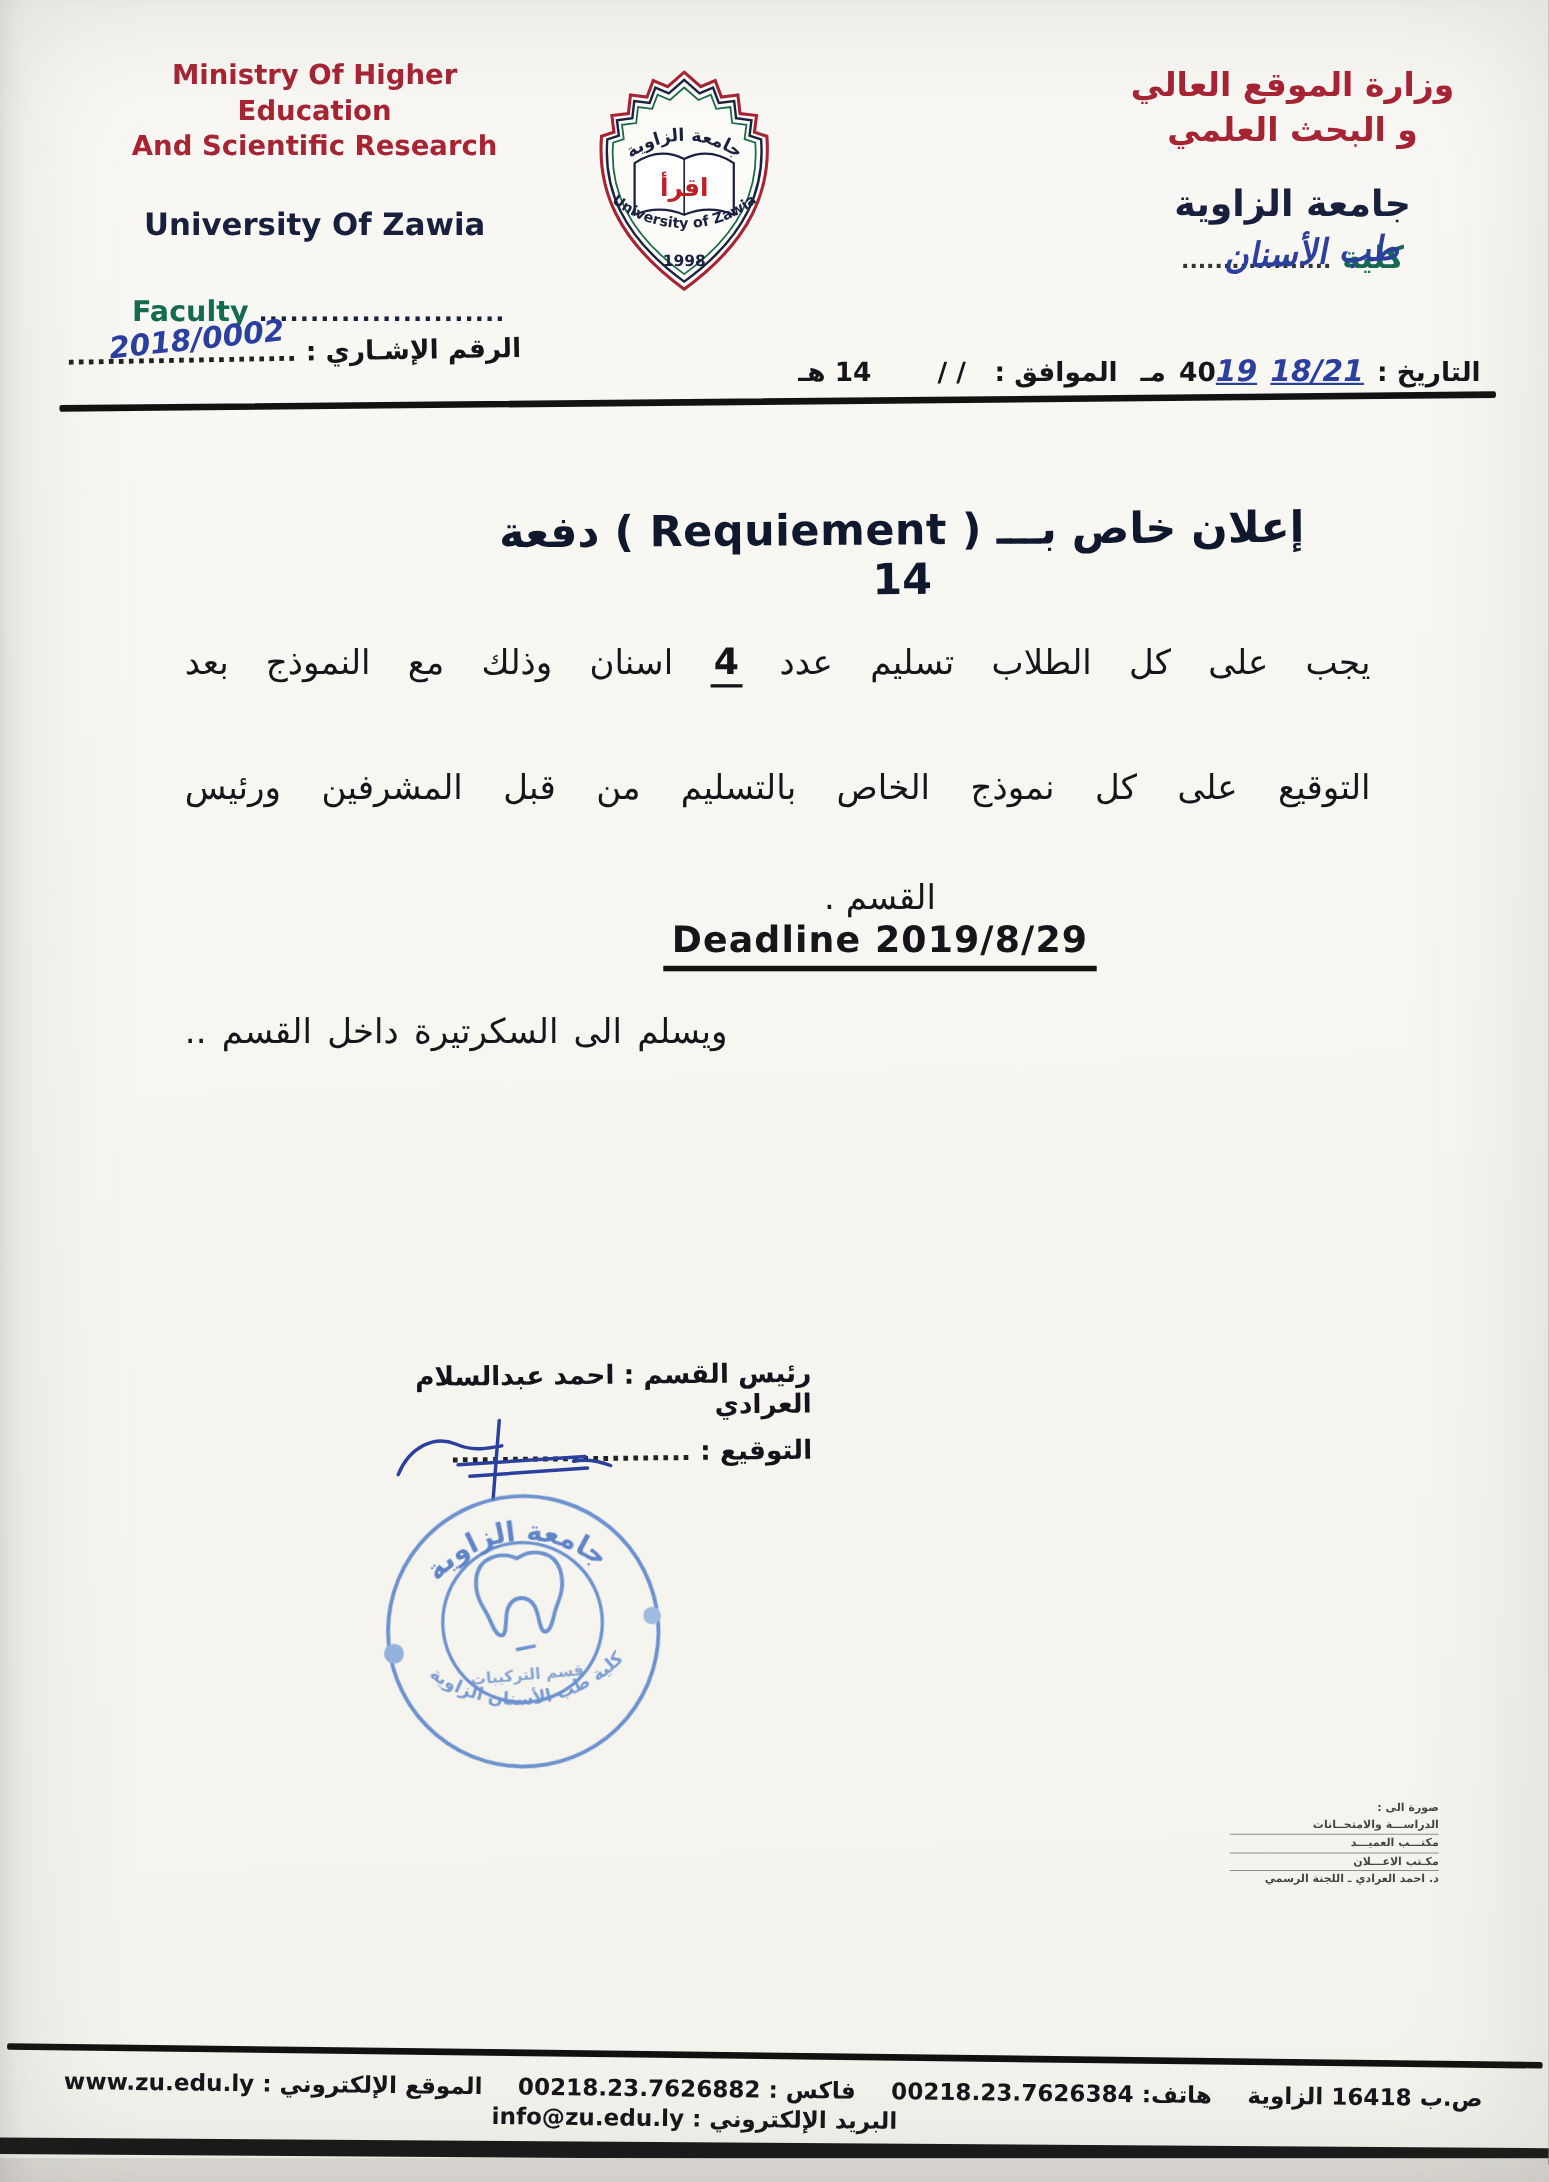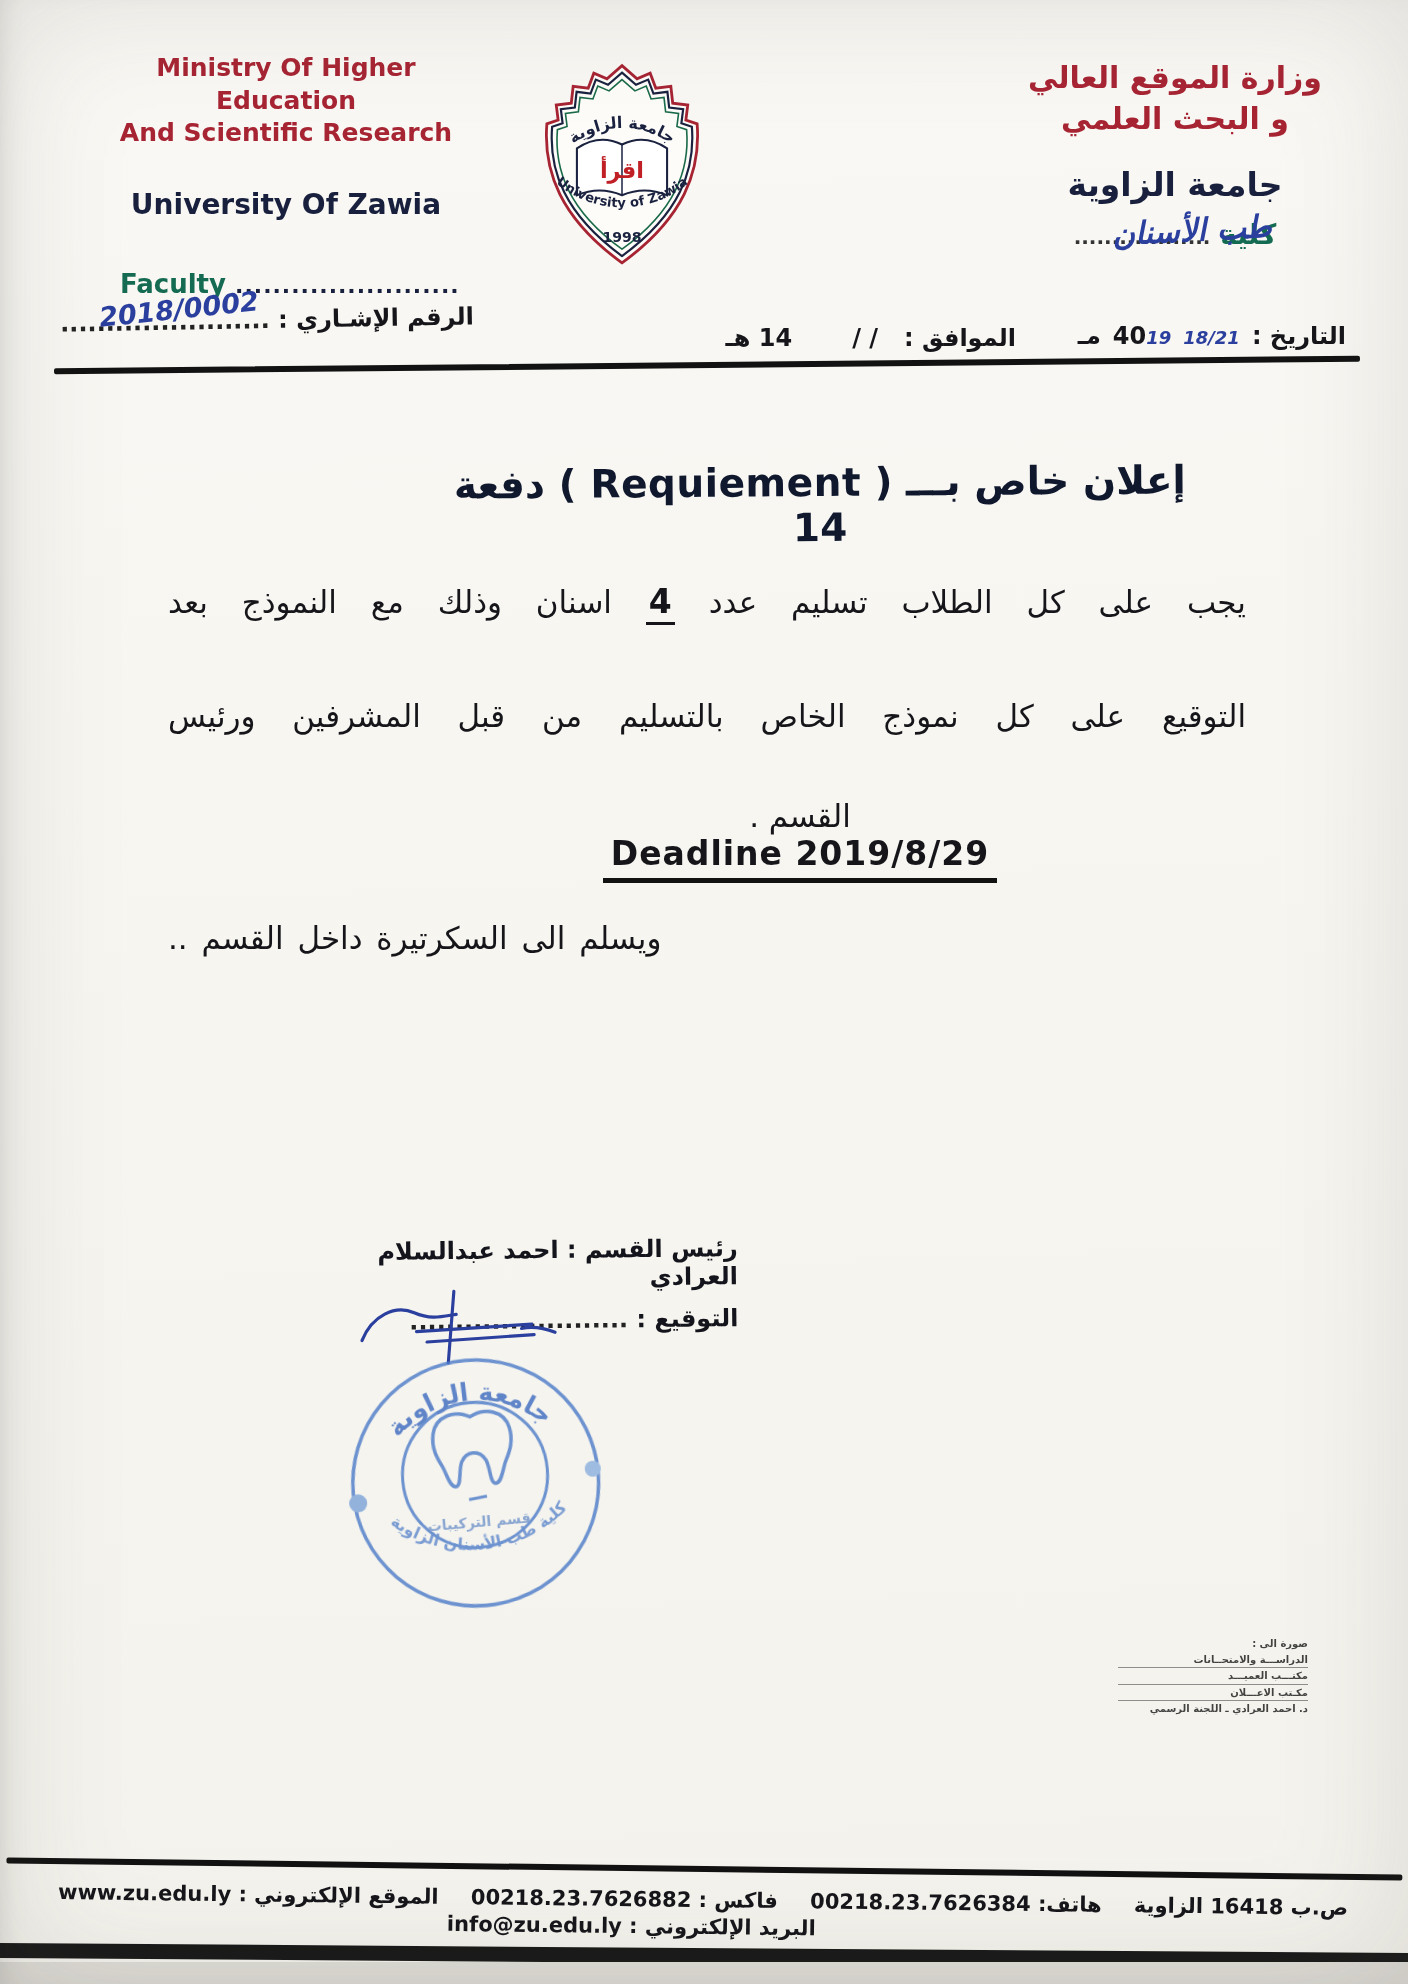--- a/index.html
+++ b/index.html
@@ -19,21 +19,21 @@
   .logo{position:absolute;left:528px;top:60px;width:188px;height:216px;}
   .hdr-right{position:absolute;right:58px;top:58px;width:350px;text-align:center;direction:rtl;}
   .ministry-ar{color:#a72433;font-weight:bold;font-size:30px;line-height:1.35;}
   .university-ar{color:#18203d;font-weight:bold;font-size:33px;margin-top:26px;}
   .faculty-ar{margin-top:14px;font-size:28px;font-weight:bold;color:#156b52;position:relative;height:58px;}
   .faculty-ar .dots{color:#333;font-size:20px;letter-spacing:1px;}
   .hand{color:#2b3f9e;font-style:italic;font-weight:bold;}
   .faculty-ar .hand{position:absolute;right:78px;top:-6px;font-size:31px;transform:rotate(-3deg);white-space:nowrap;}
   
   .grp-date{position:absolute;right:62px;top:322px;direction:rtl;font-size:24px;font-weight:bold;display:flex;align-items:baseline;gap:12px;}
-  .grp-date .hand{font-size:18px;}
+  .grp-date .hand{font-size:27px;text-decoration:underline;}
   .grp-corr{position:absolute;right:392px;top:324px;direction:rtl;font-size:24px;font-weight:bold;display:flex;align-items:baseline;gap:26px;}
   .grp-ref{position:absolute;left:60px;top:306px;direction:rtl;font-size:24px;font-weight:bold;transform:rotate(-1deg);white-space:nowrap;}
   .grp-ref .dots{letter-spacing:2px;color:#222;}
   .grp-ref .hand{position:absolute;right:215px;top:-14px;font-size:27px;transform:rotate(-5deg);direction:ltr;}
   .rule1{position:absolute;left:54px;right:48px;top:362px;height:6px;background:#121212;transform:rotate(-0.55deg);border-radius:2px;}
   
   .title{position:absolute;top:460px;left:430px;width:780px;text-align:center;direction:rtl;
     font-size:39px;font-weight:bold;color:#10182e;letter-spacing:.5px;transform:rotate(-.4deg);}
   .bline{position:absolute;direction:rtl;font-size:31px;color:#15151a;}
   .l1,.l2{left:168px;width:1078px;text-align:justify;text-align-last:justify;word-spacing:5px;}

